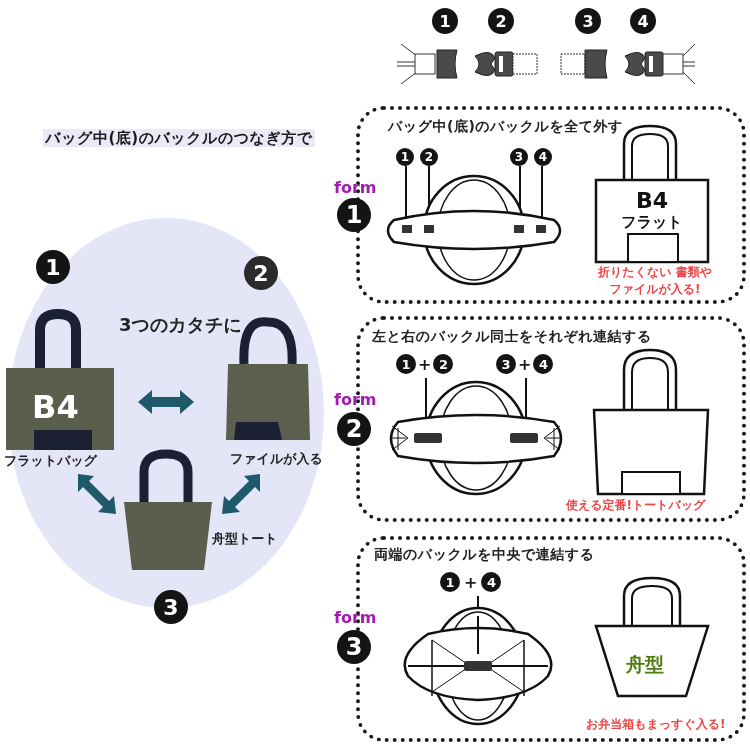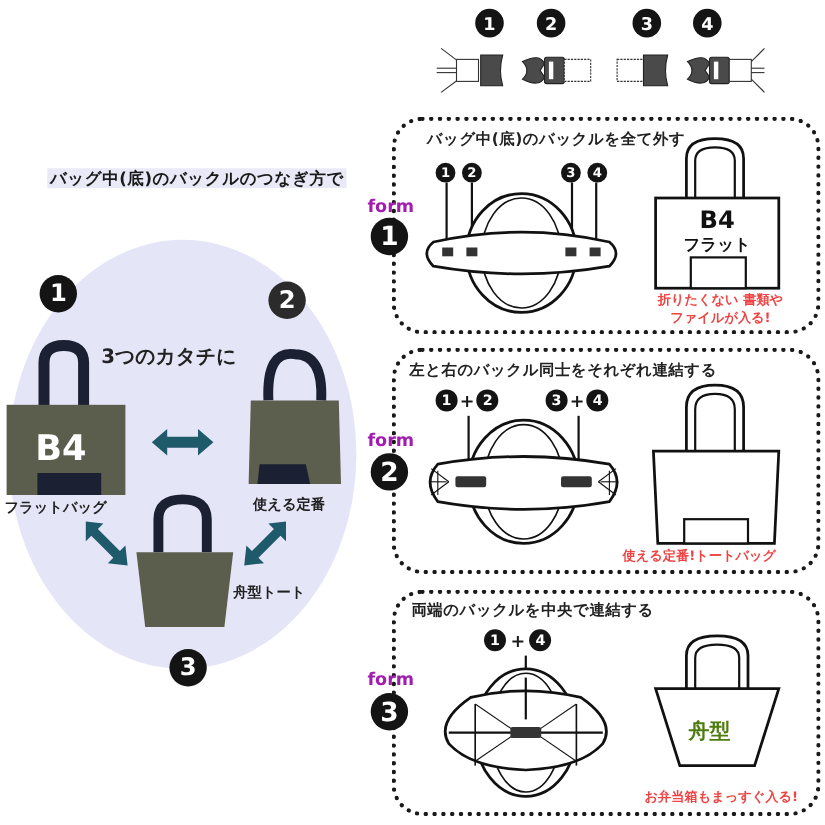--- a/index.html
+++ b/index.html
@@ -1,19 +1,19 @@
 <!DOCTYPE html>
 <html><head>
 <meta charset="utf-8">
 <style>
   html,body{margin:0;padding:0;background:#fff;}
   body{width:750px;height:750px;position:relative;overflow:hidden;font-family:"DejaVu Sans",sans-serif;color:#1a1a1a;}
   .abs{position:absolute;}
   .num{display:flex;align-items:center;justify-content:center;border-radius:50%;background:#141414;color:#fff;font-weight:bold;font-family:"DejaVu Sans",sans-serif;}
-  .headline{left:14px;width:330px;text-align:center;font-weight:bold;font-size:15px;line-height:24px;letter-spacing:0.5px;margin-top:24px;}
+  .headline{left:14px;width:330px;text-align:center;font-weight:bold;font-size:15px;line-height:24px;letter-spacing:0.5px;}
   .headline span{background:#e9e9f8;padding:0 2px;}
   .oval{left:8px;top:218px;width:316px;height:390px;border-radius:50%;background:#e5e5f8;}
   .bag-label{font-weight:bold;font-size:13px;color:#222;}
   .panel{border:4px dotted #1a1a1a;border-radius:28px;box-sizing:border-box;}
   .panel-title{font-size:14px;font-weight:bold;color:#222;letter-spacing:0.5px;}
   .form-label{font-size:16px;font-weight:bold;color:#a21caf;}
   .caption{font-size:12px;font-weight:bold;color:#ef4444;}
   svg{overflow:visible;}
 </style>
 </head>
@@ -63,38 +63,38 @@
 <div class="abs headline" style="top:126px;">
   <div><span>バッグ中(底)のバックルのつなぎ方で</span></div>
 </div>
 
 <div class="abs oval"></div>
 
 <div class="abs num" style="left:36px;top:250px;width:34px;height:34px;font-size:22px;">1</div>
 <div class="abs num" style="left:244px;top:256px;width:34px;height:34px;font-size:22px;background:#2b2b2b;">2</div>
 <div class="abs num" style="left:154px;top:590px;width:34px;height:34px;font-size:22px;">3</div>
 
-<div class="abs" style="left:92px;top:312px;width:150px;text-align:left;font-weight:bold;font-size:18px;line-height:26px;color:#222;">
+<div class="abs" style="left:92px;top:312px;width:150px;text-align:right;font-weight:bold;font-size:18px;line-height:26px;color:#222;">
   <div>3つのカタチに</div>
 </div>
 
 <svg class="abs" style="left:4px;top:310px;" width="110" height="140" viewBox="0 0 110 140">
   <path d="M36 60 V20 Q36 4 54 4 Q72 4 72 20 V60" fill="none" stroke="#1b2033" stroke-width="10"></path>
   <rect x="2" y="58" width="108" height="82" fill="#5b5e4c"></rect>
   <rect x="30" y="120" width="58" height="20" fill="#1b2033"></rect>
 </svg>
 <div class="abs" style="left:32px;top:388px;font-size:32px;font-weight:bold;color:#fff;">B4</div>
 <div class="abs bag-label" style="left:4px;top:452px;">フラットバッグ</div>
 
 <svg class="abs" style="left:222px;top:318px;" width="90" height="122" viewBox="0 0 90 122">
   <path d="M22 46 Q20 0 46 4 Q72 4 70 46" fill="none" stroke="#1b2033" stroke-width="9"></path>
   <path d="M6 46 H86 L88 122 H4 Z" fill="#5d5f4e"></path>
   <path d="M14 104 H56 L60 122 H12 Z" fill="#1b2033"></path>
 </svg>
-<div class="abs bag-label" style="left:230px;top:450px;">使える定番</div>
+<div class="abs bag-label" style="left:230px;top:450px;">ファイルが入る</div>
 
 <svg class="abs" style="left:120px;top:450px;" width="96" height="120" viewBox="0 0 96 120">
   <path d="M24 52 V22 Q24 4 46 4 Q68 4 68 22 V52" fill="none" stroke="#1b2033" stroke-width="9"></path>
   <path d="M4 52 H92 L84 120 H12 Z" fill="#5b5e4c"></path>
 </svg>
 <div class="abs bag-label" style="left:212px;top:530px;">舟型トート</div>
 
 <svg class="abs" style="left:138px;top:388px;" width="56" height="28" viewBox="0 0 56 28">
   <path d="M0 14 L14 2 V9 H42 V2 L56 14 L42 26 V19 H14 V26 Z" fill="#1e5a6a"></path>
 </svg>

